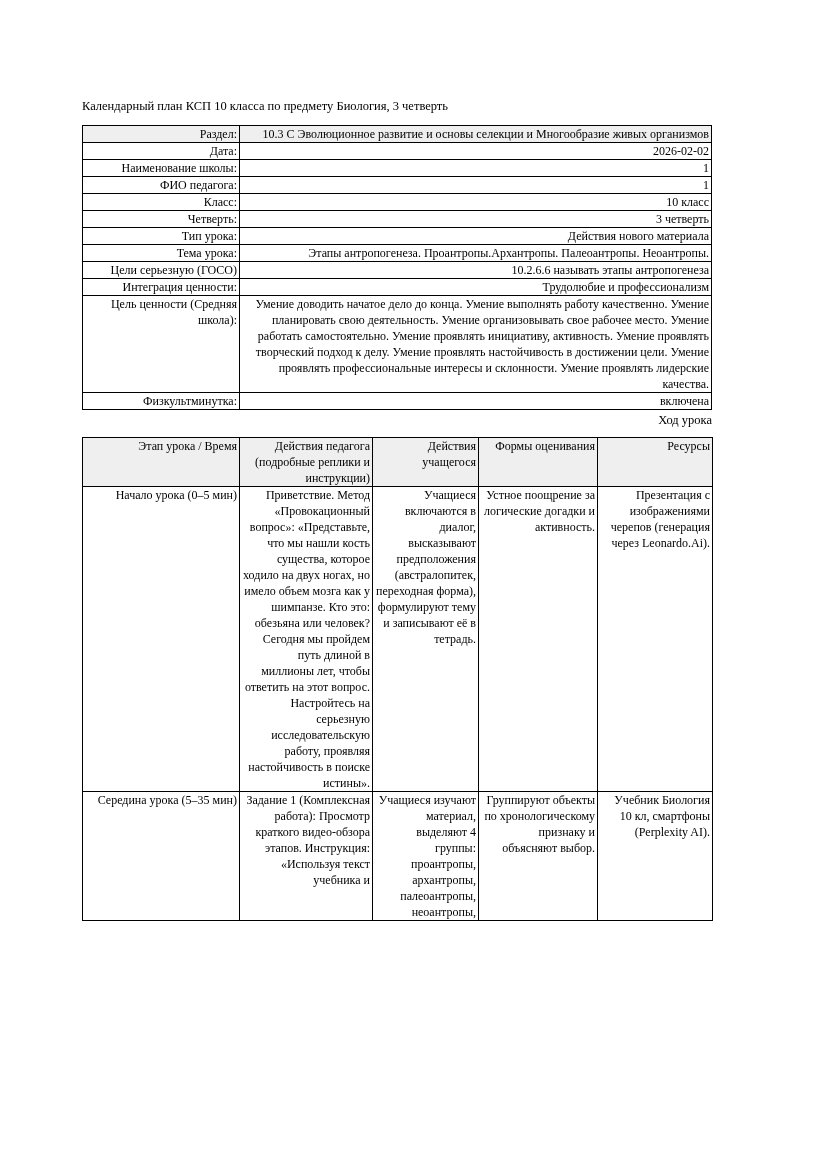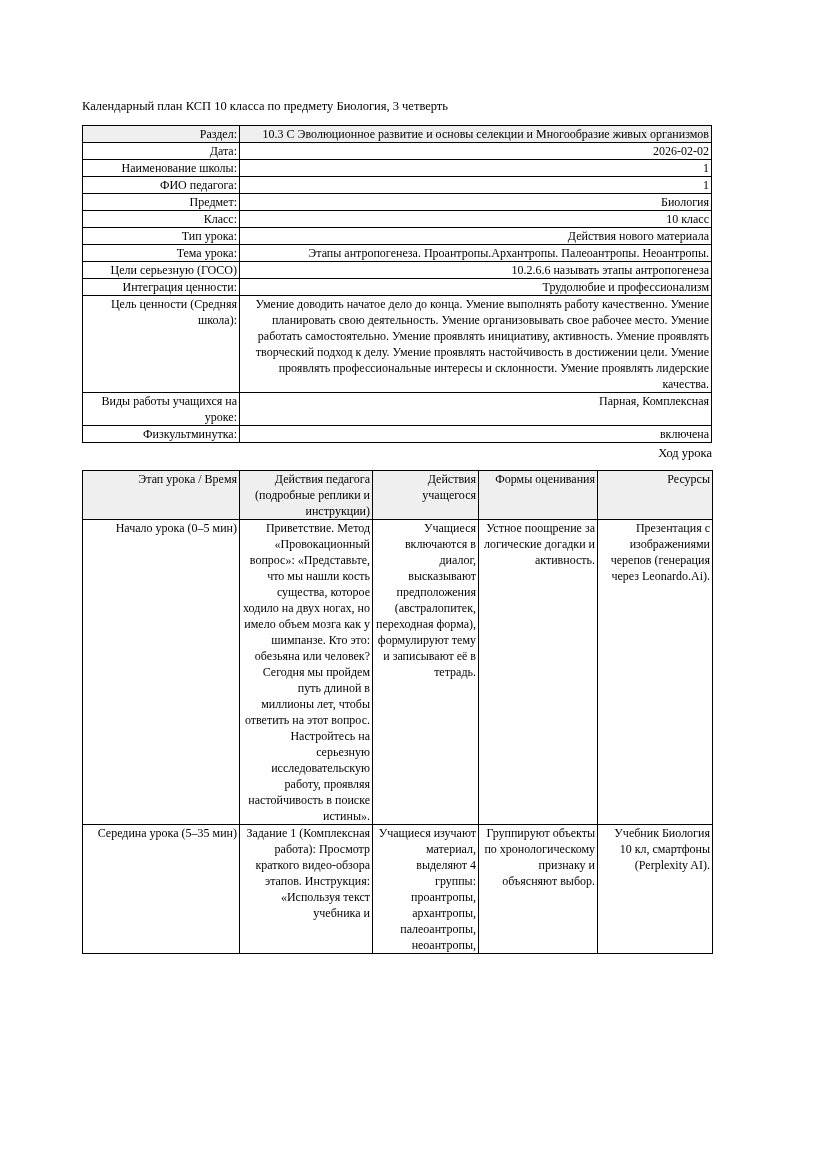--- a/index.html
+++ b/index.html
@@ -45,50 +45,46 @@
         </tr>
         <tr>
           <td>Наименование школы:</td>
           <td>1</td>
         </tr>
         <tr>
           <td>ФИО педагога:</td>
           <td>1</td>
         </tr>
         <tr>
-          <td>Предмет:</td>
-          <td>Биология</td>
+          <td>Класс:</td>
+          <td>10 класс</td>
         </tr>
         <tr>
-          <td>Класс:</td>
-          <td>10 класс</td>
+          <td>Четверть:</td>
+          <td>3 четверть</td>
         </tr>
         <tr>
           <td>Тип урока:</td>
           <td>Действия нового материала</td>
         </tr>
         <tr>
           <td>Тема урока:</td>
           <td>Этапы антропогенеза. Проантропы.Архантропы. Палеоантропы. Неоантропы.</td>
         </tr>
         <tr>
           <td>Цели серьезную (ГОСО)</td>
           <td>10.2.6.6 называть этапы антропогенеза</td>
         </tr>
         <tr>
           <td>Интеграция ценности:</td>
           <td>Трудолюбие и профессионализм</td>
         </tr>
         <tr>
           <td>Цель ценности (Средняя школа):</td>
           <td>Умение доводить начатое дело до конца. Умение выполнять работу качественно. Умение планировать свою деятельность. Умение организовывать свое рабочее место. Умение работать самостоятельно. Умение проявлять инициативу, активность. Умение проявлять творческий подход к делу. Умение проявлять настойчивость в достижении цели. Умение проявлять профессиональные интересы и склонности. Умение проявлять лидерские качества.</td>
-        </tr>
-        <tr>
-          <td>Виды работы учащихся на уроке:</td>
-          <td>Парная, Комплексная</td>
         </tr>
         <tr>
           <td>Физкультминутка:</td>
           <td>включена</td>
         </tr>
       </tbody>
     </table>
 
     <p class="section-heading">Ход урока</p>
 

